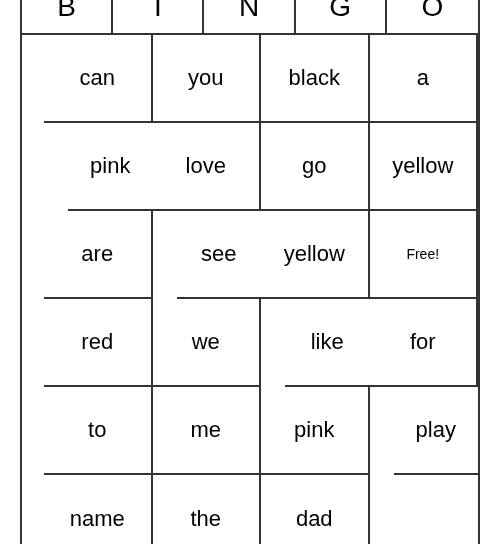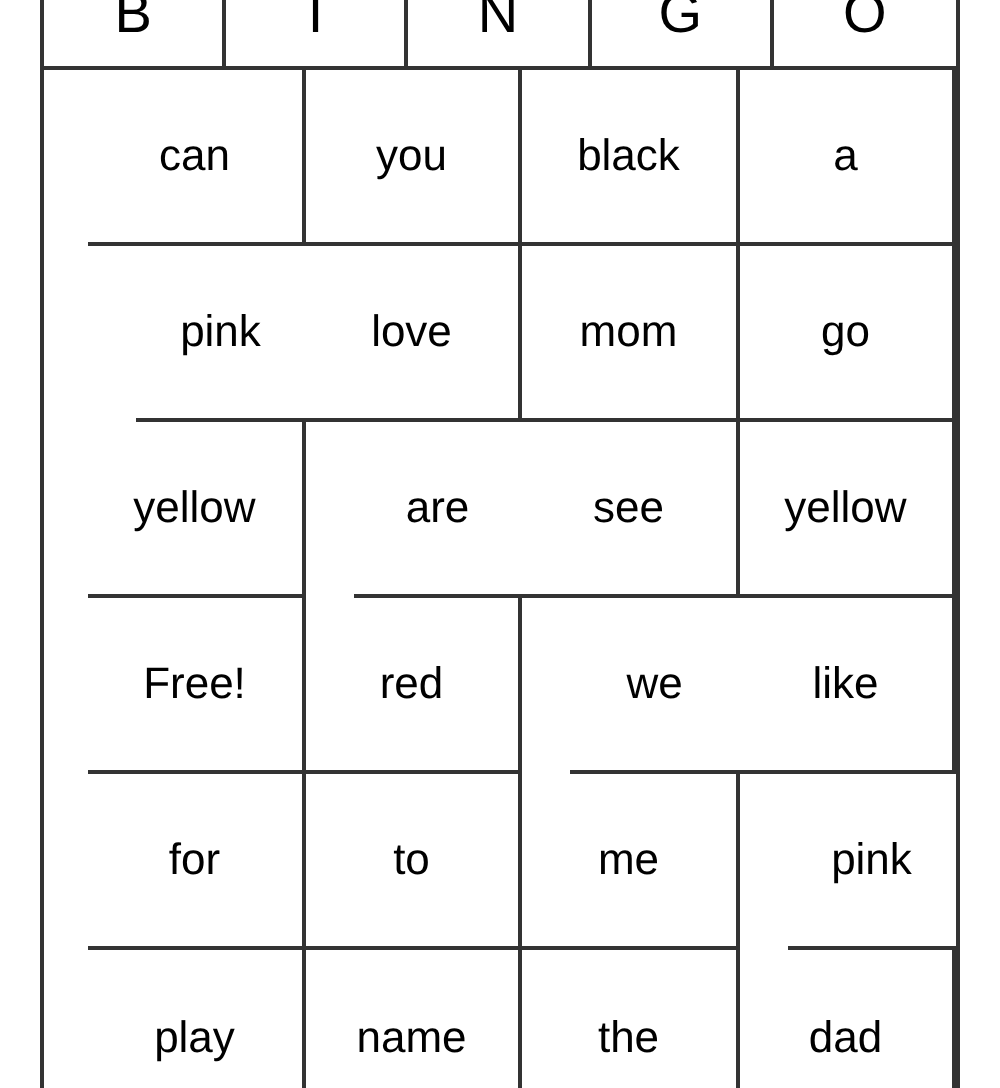--- a/index.html
+++ b/index.html
@@ -63,42 +63,41 @@
     .bingo-cell:nth-child(5n) {
       border-right: none;
       margin-left: 24px;
     }
 
     .bingo-cell:nth-child(n+21) {
       border-bottom: none;
     }
 
     .bingo-cell.free {
-      font-size: 22px;
+      font-size: 14px;
     }
   </style>
 </head>
 <body>
 
 <div class="bingo-card">
   <div class="bingo-header">
   <div class="bingo-header-cell">B</div>
       <div class="bingo-header-cell">I</div>
       <div class="bingo-header-cell">N</div>
       <div class="bingo-header-cell">G</div>
       <div class="bingo-header-cell">O</div>
     </div>
   <div class="bingo-grid">
   <div class="bingo-cell">can</div>
       <div class="bingo-cell">you</div>
       <div class="bingo-cell">black</div>
       <div class="bingo-cell">a</div>
       <div class="bingo-cell">pink</div>
       <div class="bingo-cell">love</div>
-      <div class="bingo-cell">mom</div>
       <div class="bingo-cell">go</div>
       <div class="bingo-cell">yellow</div>
       <div class="bingo-cell">are</div>
       <div class="bingo-cell">see</div>
       <div class="bingo-cell">yellow</div>
       <div class="bingo-cell free">Free!</div>
       <div class="bingo-cell">red</div>
       <div class="bingo-cell">we</div>
       <div class="bingo-cell">like</div>
       <div class="bingo-cell">for</div>

